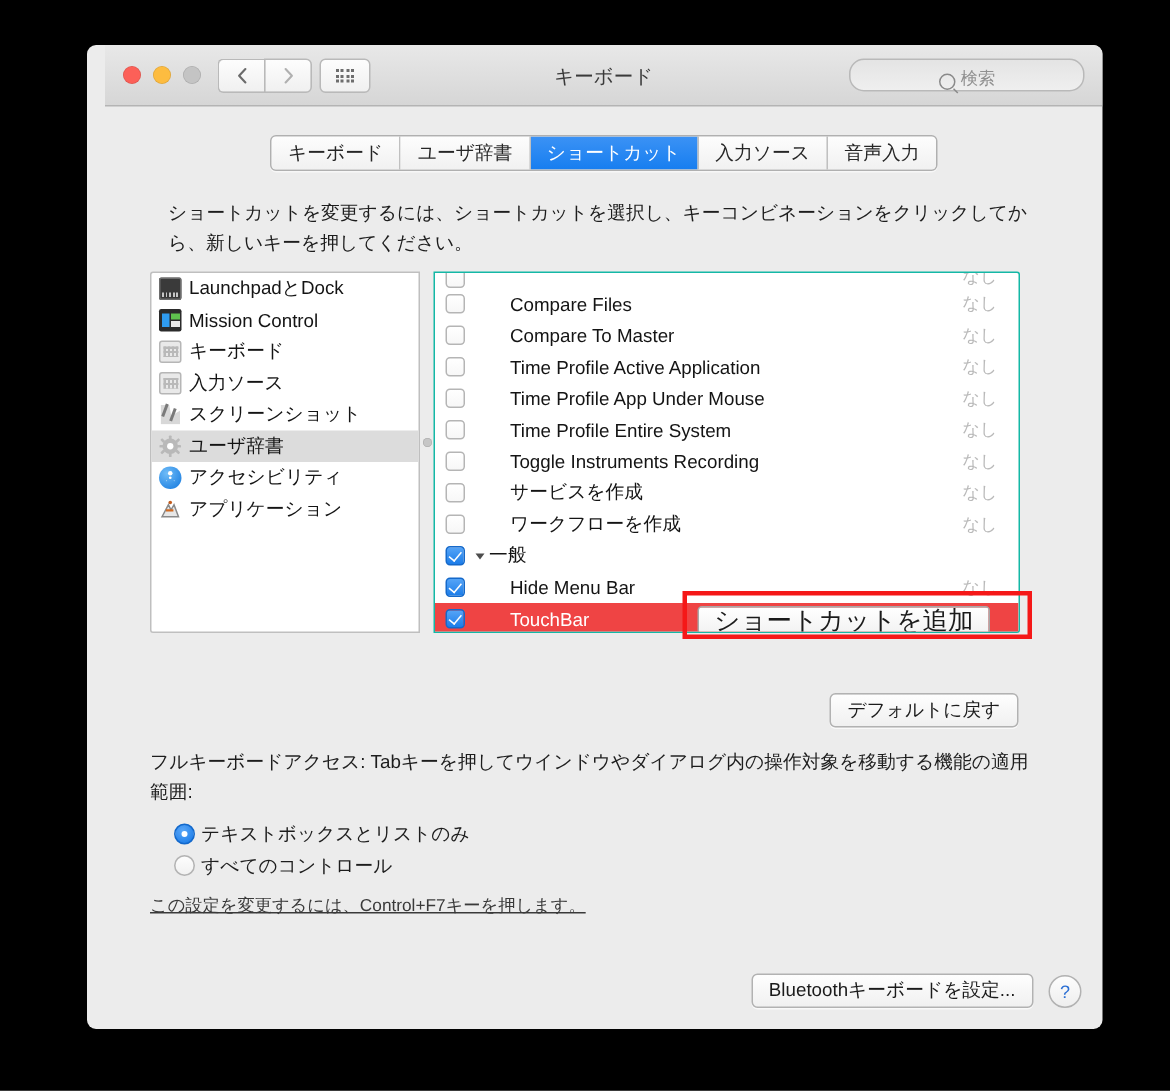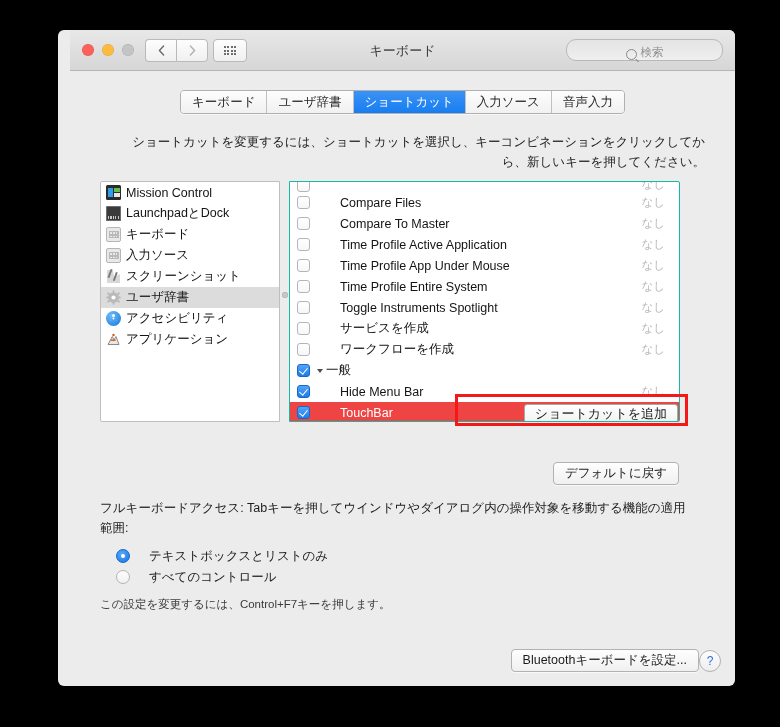--- a/index.html
+++ b/index.html
@@ -152,21 +152,20 @@
     background: linear-gradient(to bottom,#3b92f5,#177ef0);
     color: #ffffff;
   }
 
   
   .instruction {
     margin: 18px 30px 0 42px;
     font-size: 12.5px;
     color: #1d1d1d;
     line-height: 1.62;
-    text-align: right;
   }
 
   
   .panes {
     position: absolute;
     left: 42px;
     top: 151px;
     width: 580px;
     height: 241px;
     display: flex;
@@ -322,29 +321,29 @@
   }
   .row .keycol {
     position: absolute;
     right: 14px;
     font-size: 11.5px;
     color: #b9b9b9;
   }
 
   .addshortcut {
     position: absolute;
-    right: 1px;
+    right: 19px;
     top: 2px;
     height: 17px;
     padding: 0 10px;
     display: flex; align-items: center;
     background: linear-gradient(to bottom,#ffffff,#f2f2f2);
     border: 1px solid #a8a8a8;
     border-radius: 3px;
-    font-size: 13px;
+    font-size: 17px;
     color: #1b1b1b;
   }
 
   
   .annotation {
     position: absolute;
     border: 3px solid #f51818;
     pointer-events: none;
   }
 
@@ -374,21 +373,21 @@
     left: 42px;
     top: 468px;
     width: 588px;
     font-size: 12.5px;
     color: #1d1d1d;
     line-height: 1.62;
   }
   .radios { margin: 7px 0 0 16px; }
   .radio-row {
     display: flex; align-items: center;
-    gap: 19px;
+    gap: 4px;
     height: 21px;
     font-size: 12.5px;
     color: #1d1d1d;
   }
   .rb {
     width: 14px; height: 14px;
     border-radius: 50%;
     background: linear-gradient(to bottom,#fdfdfd,#f1f1f1);
     border: 1px solid #b3b3b3;
     box-sizing: border-box;
@@ -399,29 +398,31 @@
     border-color: #1268cb;
   }
   .rb.on::after {
     content:""; position:absolute; left:4.3px; top:4.3px;
     width:4px; height:4px; border-radius:50%; background:#ffffff;
   }
   .note {
     margin-top: 7px;
     font-size: 11.5px;
     color: #3a3a3a;
+    text-decoration: underline;
   }
 
   
   .bottom {
     position: absolute;
     right: 14px;
     bottom: 14px;
     display: flex;
     align-items: center;
+    gap: 10px;
   }
   .helpbtn {
     width: 20px; height: 20px;
     border-radius: 50%;
     background: linear-gradient(to bottom,#fdfdfd,#eeeeee);
     border: 1px solid #b2b2b2;
     display: flex; align-items: center; justify-content: center;
     font-size: 12px;
     color: #2b6fd4;
   }
@@ -485,26 +486,26 @@
       <div class="tab">音声入力</div>
     </div>
   </div>
 
   <div class="instruction">ショートカットを変更するには、ショートカットを選択し、キーコンビネーションをクリックしてから、新しいキーを押してください。</div>
 
   <div class="panes">
 
     <div class="pane-left">
       <div class="sb-row">
+        <span class="ico ico-monitor"></span>
+        <span>LaunchpadとDock</span>
+      </div>
+      <div class="sb-row">
         <span class="ico ico-mc"></span>
         <span>Mission Control</span>
-      </div>
-      <div class="sb-row">
-        <span class="ico ico-monitor"></span>
-        <span>LaunchpadとDock</span>
       </div>
       <div class="sb-row">
         <span class="ico ico-kb"></span>
         <span>キーボード</span>
       </div>
       <div class="sb-row">
         <span class="ico ico-kb"></span>
         <span>入力ソース</span>
       </div>
       <div class="sb-row">
@@ -583,21 +584,21 @@
       </div>
 
       <div class="row">
         <div class="cb"></div>
         <div class="label">Time Profile Entire System</div>
         <div class="keycol">なし</div>
       </div>
 
       <div class="row">
         <div class="cb"></div>
-        <div class="label">Toggle Instruments Spotlight</div>
+        <div class="label">Toggle Instruments Recording</div>
         <div class="keycol">なし</div>
       </div>
 
       <div class="row">
         <div class="cb"></div>
         <div class="label">サービスを作成</div>
         <div class="keycol">なし</div>
       </div>
 
       <div class="row">

